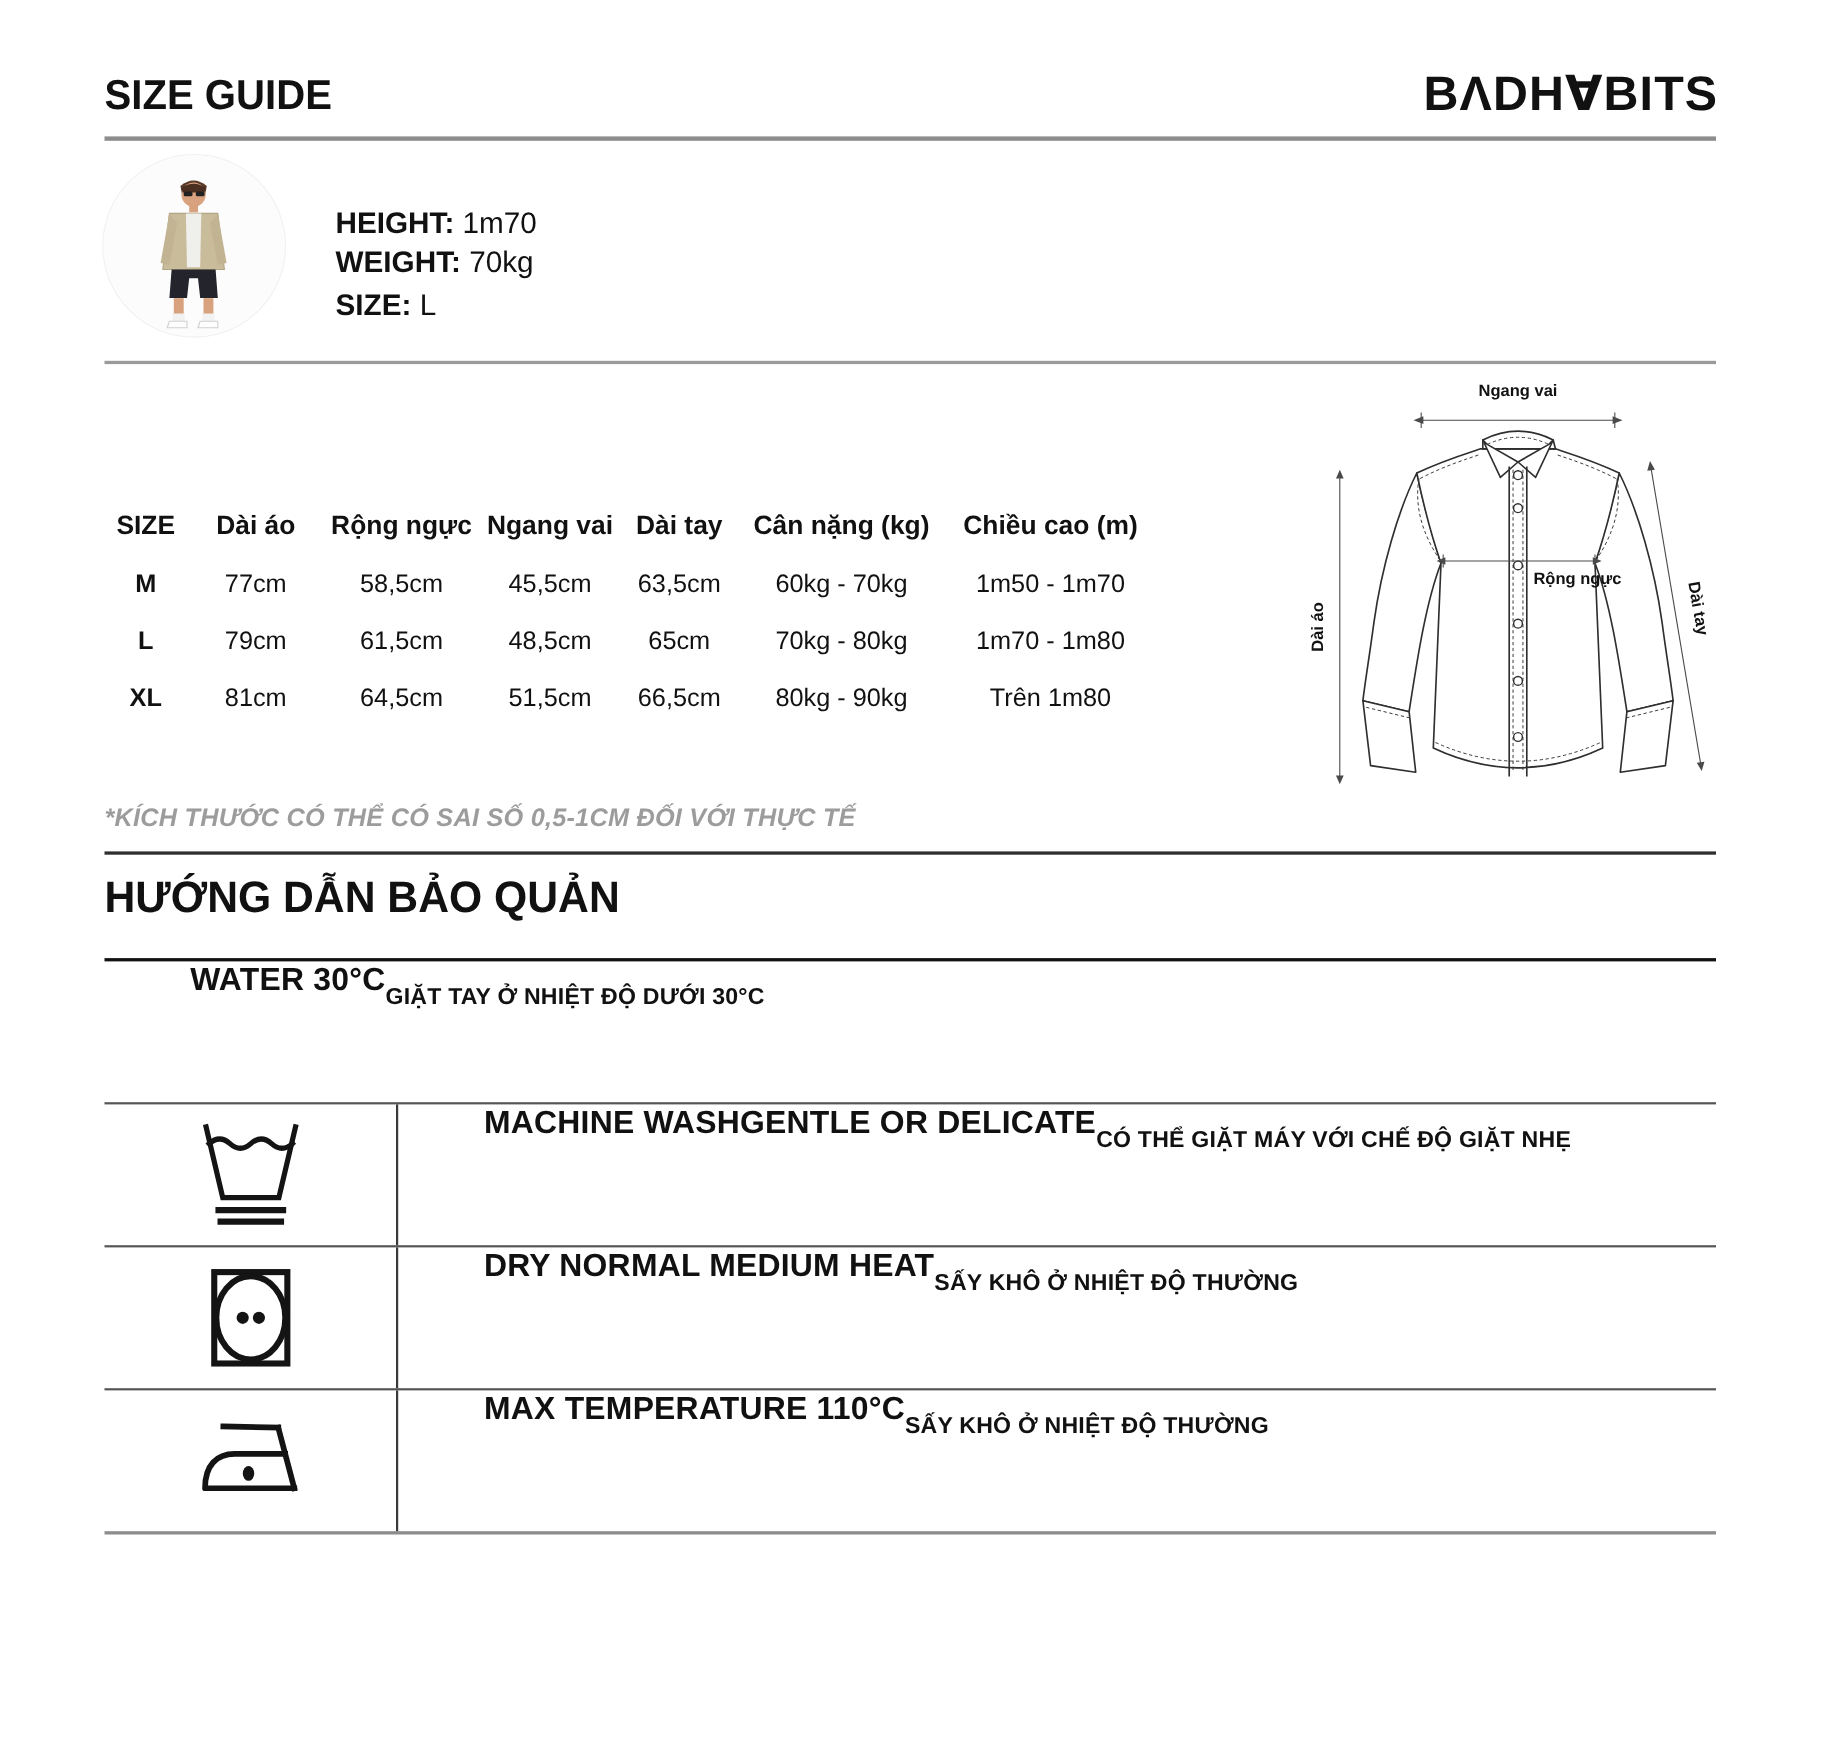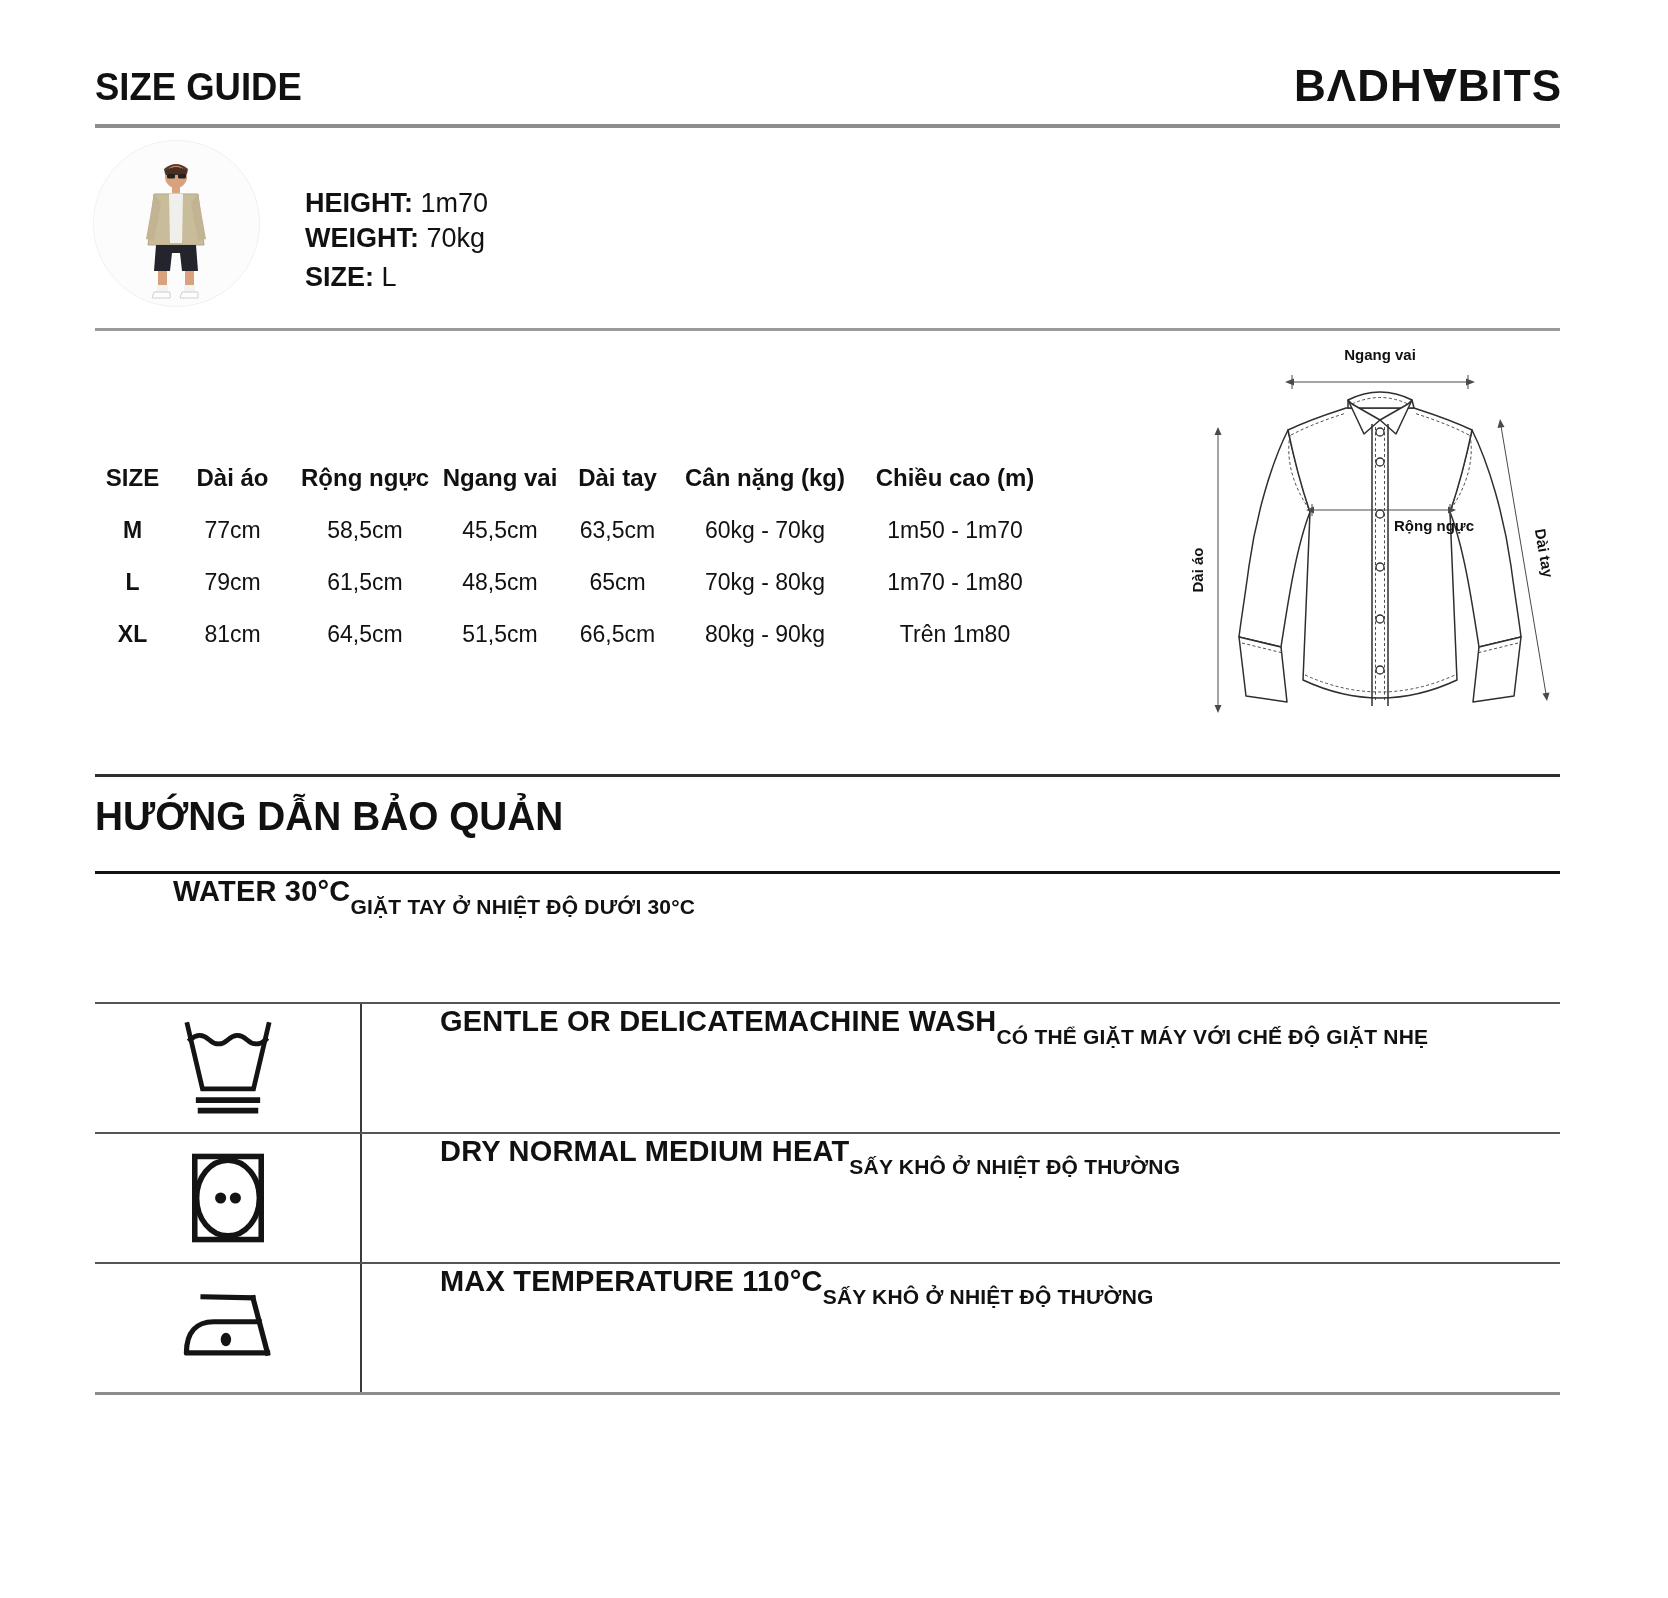--- a/index.html
+++ b/index.html
@@ -195,20 +195,21 @@
       </g>
       <g font-family="Liberation Sans, DejaVu Sans, sans-serif" font-size="15" font-weight="bold" fill="#111">
         <text x="274" y="26" text-anchor="middle">Ngang vai</text>
         <text transform="translate(97,236) rotate(-90)" text-anchor="middle">Dài áo</text>
         <text x="288" y="197" text-anchor="start">Rộng ngực</text>
         <text transform="translate(433,220) rotate(80)" text-anchor="middle">Dài tay</text>
       </g>
     </svg>
   </div>
 
+  <div class="disclaimer">*KÍCH THƯỚC CÓ THỂ CÓ SAI SỐ 0,5-1CM ĐỐI VỚI THỰC TẾ</div>
   <div class="rule rule-3"></div>
 
   <div class="care-heading">HƯỚNG DẪN BẢO QUẢN</div>
 
   <div class="care-table">
 
     <div class="care-row">
       <div class="care-text-cell">
         <div class="care-title">WATER 30°C</div>
         <div class="care-title"></div>
@@ -224,22 +225,22 @@
             <path d="M12,4 L28,72 L82,72 L98,4"></path>
             <path d="M15,20 Q25,11 35,20 T55,20 T75,20 T95,20"></path>
           </g>
           <g stroke="#141414" stroke-width="6" fill="none" stroke-linecap="square">
             <path d="M24,84 L86,84"></path>
             <path d="M26,95 L84,95"></path>
           </g>
         </svg>
       </div>
       <div class="care-text-cell">
+        <div class="care-title">MACHINE WASH</div>
         <div class="care-title">GENTLE OR DELICATE</div>
-        <div class="care-title">MACHINE WASH</div>
         <div class="care-subtitle">CÓ THỂ GIẶT MÁY VỚI CHẾ ĐỘ GIẶT NHẸ</div>
       </div>
     </div>
 
     <div class="care-row">
       <div class="care-icon-cell">
         <svg width="96" height="96" viewBox="0 0 104 100">
           <g stroke="#141414" stroke-width="6" fill="none">
             <rect x="16" y="5" width="72" height="90"></rect>
             <ellipse cx="52" cy="50" rx="34" ry="41"></ellipse>

